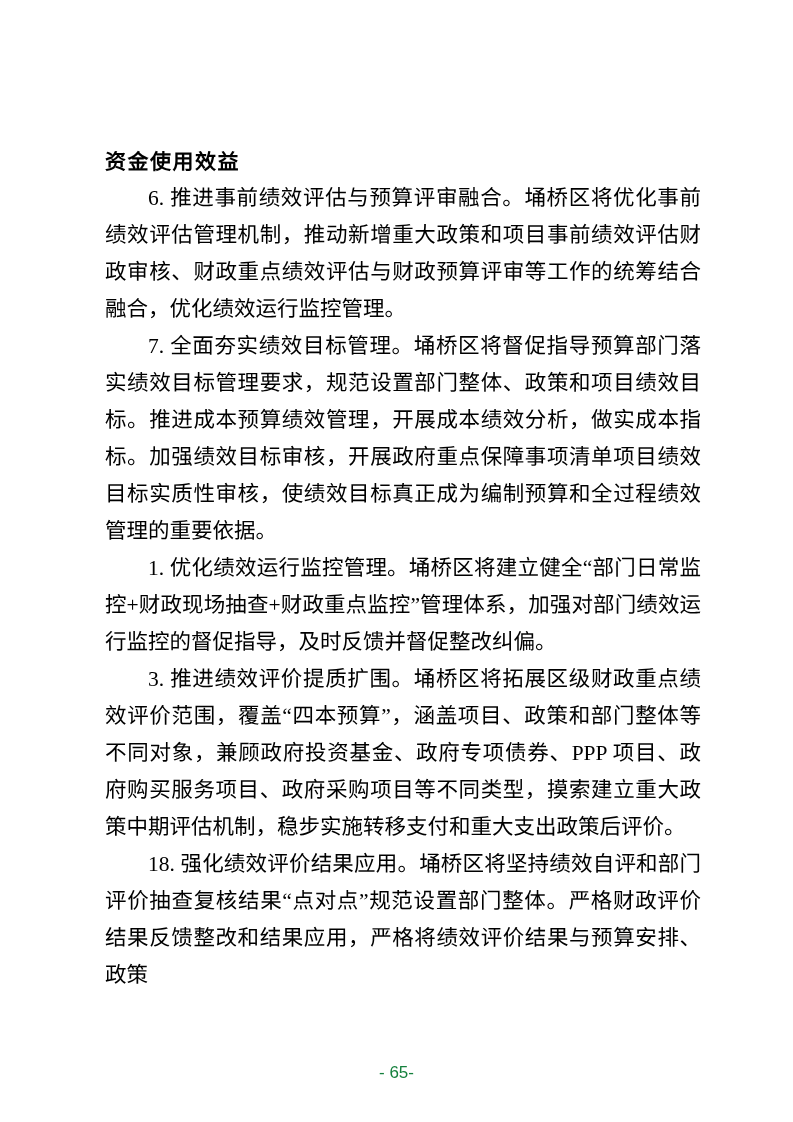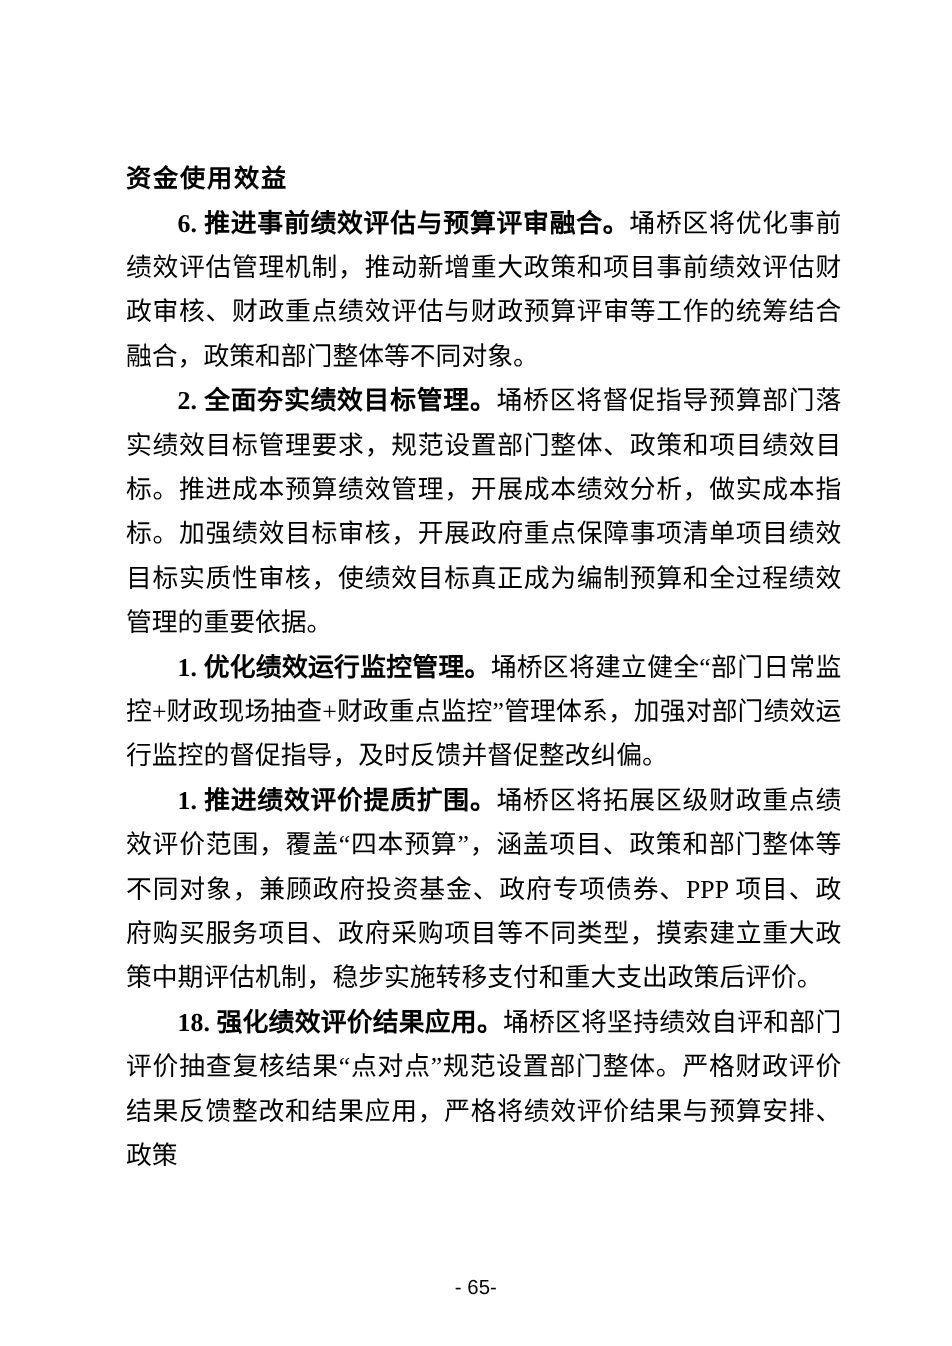--- a/index.html
+++ b/index.html
@@ -12,81 +12,81 @@
     width: 793px;
     height: 1122px;
     background: #ffffff;
     overflow: hidden;
     font-family: "Liberation Serif", "DejaVu Serif", serif;
     color: #000000;
   }
   .content {
     position: absolute;
     left: 105px;
-    top: 131px;
+    top: 143px;
     width: 596px;
     font-size: 21.5px;
     line-height: 37px;
     text-align: justify;
     text-justify: inter-ideograph;
   }
   .section-heading {
     margin: 0;
     font-family: "Liberation Sans", "DejaVu Sans", sans-serif;
     font-size: 21px;
     font-weight: 600;
     letter-spacing: 1.5px;
     line-height: 37px;
     text-align: left;
   }
   .para {
     margin: 0;
     text-indent: 2em;
   }
   .para .lead {
-    font-weight: bold;
+    font-weight: normal;
   }
   .para .body-text {
     font-weight: normal;
   }
   .footer {
     position: absolute;
     left: 0;
     top: 1061px;
     width: 100%;
     text-align: center;
     font-family: "Liberation Sans", "DejaVu Sans", sans-serif;
     font-size: 17px;
     line-height: 24px;
-    color: #000000;
+    color: #15803d;
   }
 </style>
 </head>
 <body>
 
 <div class="page">
 
   <div class="content">
 
     <h2 class="section-heading">资金使用效益</h2>
 
     <p class="para">
-      <span class="lead">6. 推进事前绩效评估与预算评审融合。</span><span class="body-text">埇桥区将优化事前绩效评估管理机制，推动新增重大政策和项目事前绩效评估财政审核、财政重点绩效评估与财政预算评审等工作的统筹结合融合，政策和部门整体等不同对象。</span>
+      <span class="lead">6. 推进事前绩效评估与预算评审融合。</span><span class="body-text">埇桥区将优化事前绩效评估管理机制，推动新增重大政策和项目事前绩效评估财政审核、财政重点绩效评估与财政预算评审等工作的统筹结合融合，优化绩效运行监控管理。</span>
     </p>
 
     <p class="para">
-      <span class="lead">2. 全面夯实绩效目标管理。</span><span class="body-text">埇桥区将督促指导预算部门落实绩效目标管理要求，规范设置部门整体、政策和项目绩效目标。推进成本预算绩效管理，开展成本绩效分析，做实成本指标。加强绩效目标审核，开展政府重点保障事项清单项目绩效目标实质性审核，使绩效目标真正成为编制预算和全过程绩效管理的重要依据。</span>
+      <span class="lead">7. 全面夯实绩效目标管理。</span><span class="body-text">埇桥区将督促指导预算部门落实绩效目标管理要求，规范设置部门整体、政策和项目绩效目标。推进成本预算绩效管理，开展成本绩效分析，做实成本指标。加强绩效目标审核，开展政府重点保障事项清单项目绩效目标实质性审核，使绩效目标真正成为编制预算和全过程绩效管理的重要依据。</span>
     </p>
 
     <p class="para">
       <span class="lead">1. 优化绩效运行监控管理。</span><span class="body-text">埇桥区将建立健全“部门日常监控+财政现场抽查+财政重点监控”管理体系，加强对部门绩效运行监控的督促指导，及时反馈并督促整改纠偏。</span>
     </p>
 
     <p class="para">
-      <span class="lead">1. 推进绩效评价提质扩围。</span><span class="body-text">埇桥区将拓展区级财政重点绩效评价范围，覆盖“四本预算”，涵盖项目、政策和部门整体等不同对象，兼顾政府投资基金、政府专项债券、PPP 项目、政府购买服务项目、政府采购项目等不同类型，摸索建立重大政策中期评估机制，稳步实施转移支付和重大支出政策后评价。</span>
+      <span class="lead">3. 推进绩效评价提质扩围。</span><span class="body-text">埇桥区将拓展区级财政重点绩效评价范围，覆盖“四本预算”，涵盖项目、政策和部门整体等不同对象，兼顾政府投资基金、政府专项债券、PPP 项目、政府购买服务项目、政府采购项目等不同类型，摸索建立重大政策中期评估机制，稳步实施转移支付和重大支出政策后评价。</span>
     </p>
 
     <p class="para">
       <span class="lead">18. 强化绩效评价结果应用。</span><span class="body-text">埇桥区将坚持绩效自评和部门评价抽查复核结果“点对点”规范设置部门整体。严格财政评价结果反馈整改和结果应用，严格将绩效评价结果与预算安排、政策</span>
     </p>
 
   </div>
 
   <div class="footer">
     <span>- 65-</span>

